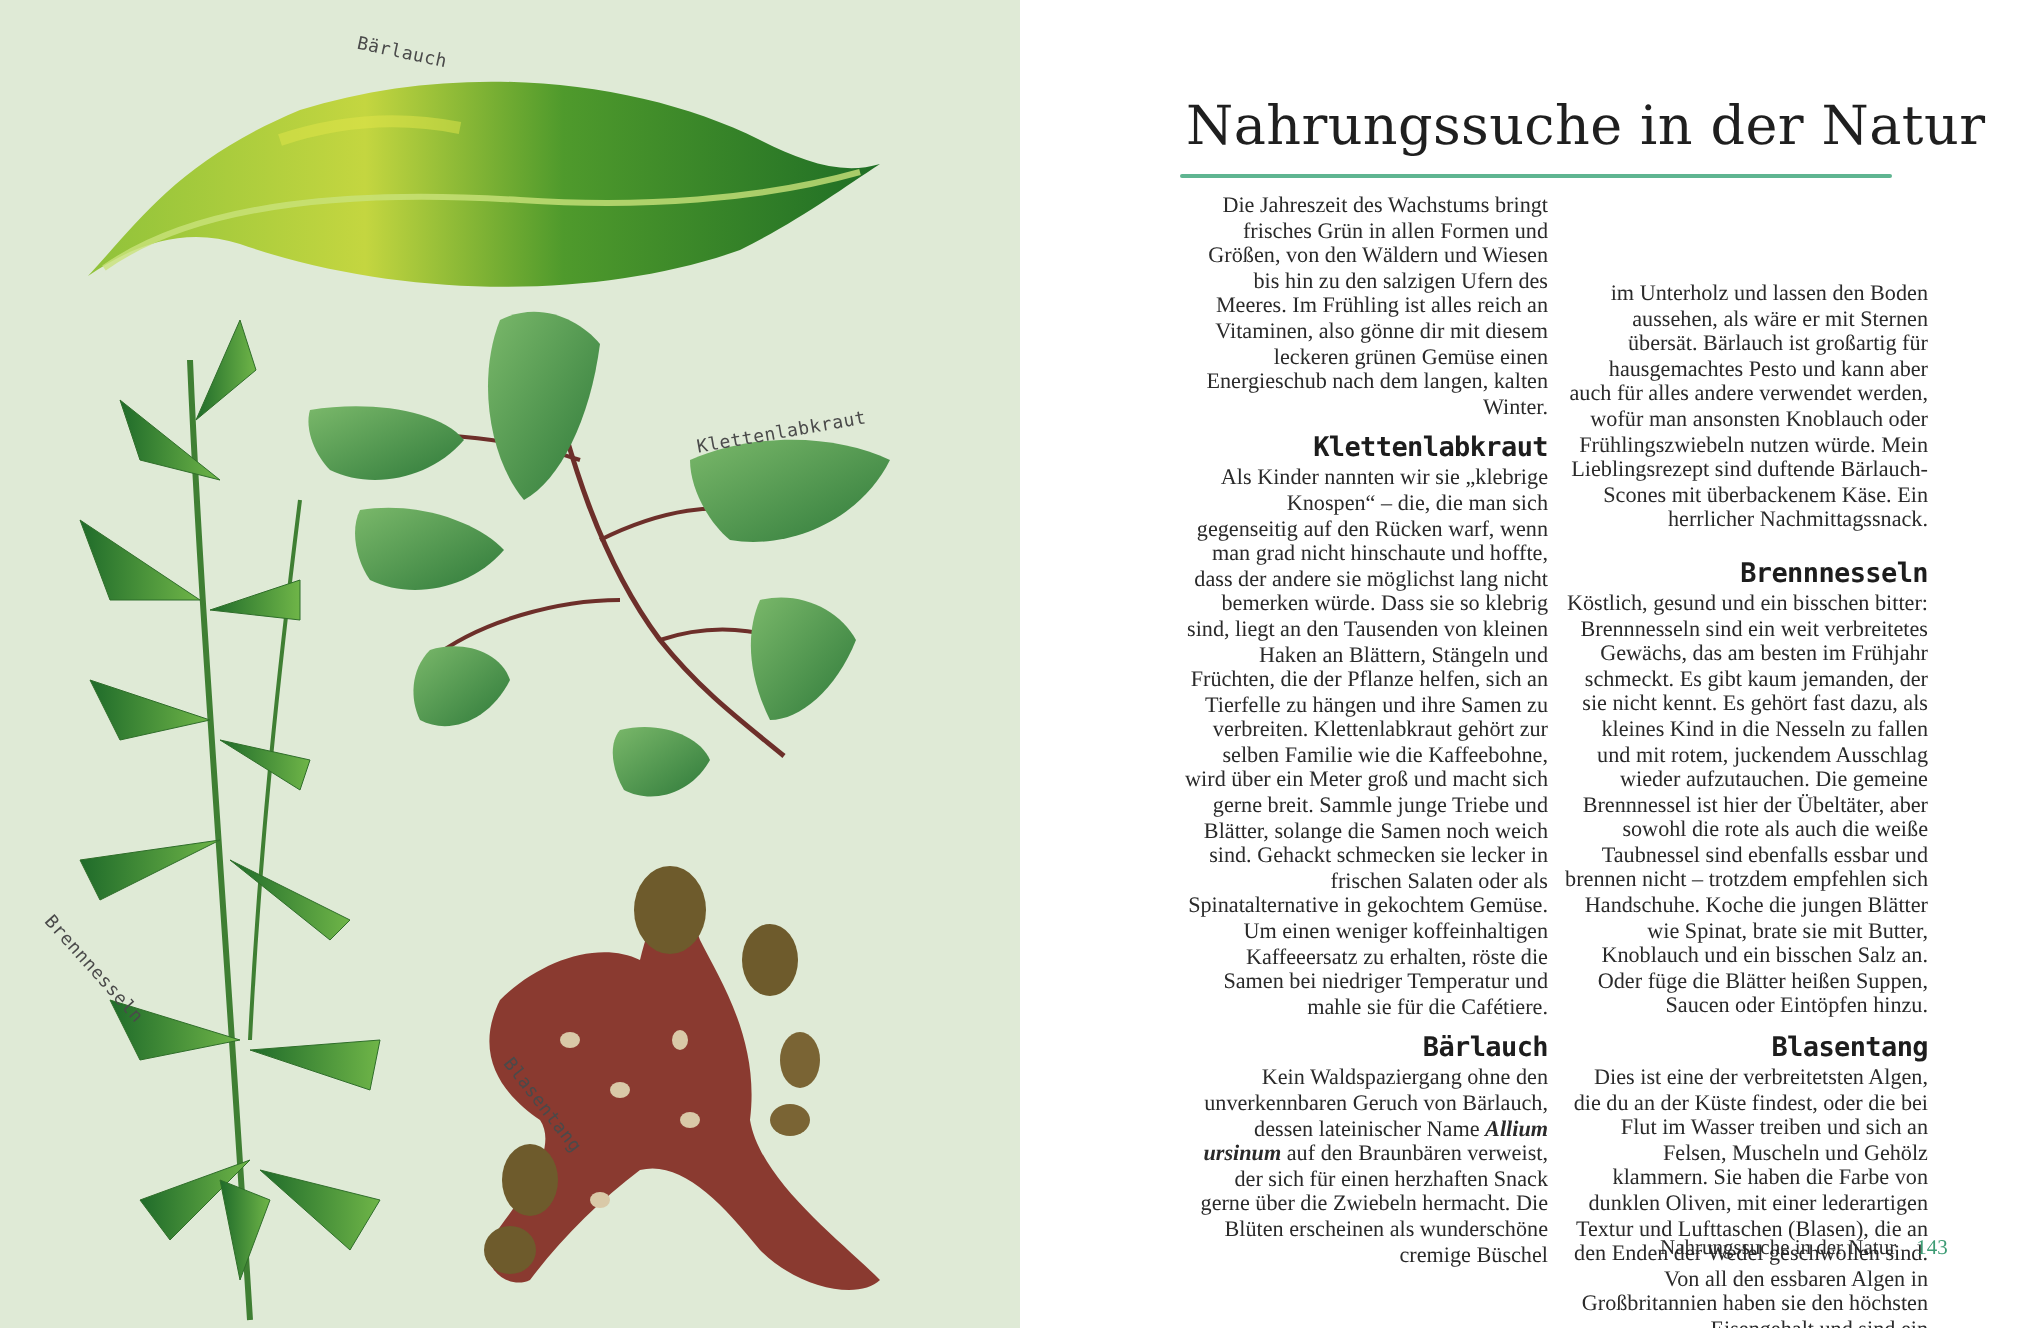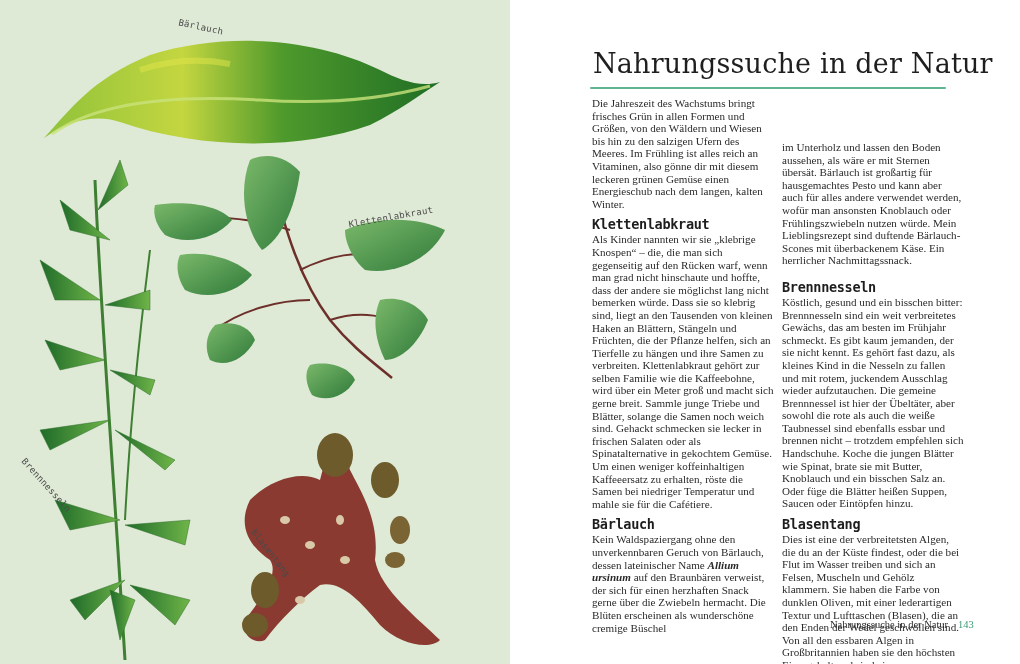--- a/index.html
+++ b/index.html
@@ -3,21 +3,21 @@
 <meta charset="utf-8">
 <style>
   html, body { margin:0; padding:0; }
   body { width:1020px; height:664px; overflow:hidden; background:#ffffff; position:relative; font-family:"Liberation Serif","DejaVu Serif",serif; }
   .spread { position:absolute; left:0; top:0; width:1020px; height:664px; display:flex; }
   .left-page { width:510px; height:664px; background:#dfead6; position:relative; overflow:hidden; }
   .right-page { width:510px; height:664px; background:#ffffff; position:relative; }
   .label { position:absolute; font-family:"DejaVu Sans Mono","Liberation Mono",monospace; font-size:9px; color:#4a4a4a; letter-spacing:0.3px; white-space:nowrap; }
   .title { position:absolute; left:593px; top:48px; font-family:"DejaVu Serif","Liberation Serif",serif; font-size:27px; color:#1f1f1f; letter-spacing:0.2px; margin:0; font-weight:normal; }
   .rule { position:absolute; left:590px; top:87px; width:356px; height:2px; background:#5fb591; border-radius:1px; }
-  .col { position:absolute; top:97px; width:182px; font-size:11.1px; line-height:12.6px; color:#2a2a2a; text-align:left; }
+  .col { position:absolute; top:97px; width:182px; font-size:11.1px; line-height:12.6px; color:#2a2a2a; text-align:right; }
   .col1 { left:592px; }
   .col2 { left:782px;margin-top:44px; }
   .col p { margin:0; }
   .col h2 { margin:6px 0 1px 0; font-family:"DejaVu Sans Mono","Liberation Mono",monospace; font-size:13.5px; font-weight:bold; color:#1d1d1d; line-height:16px; letter-spacing:-0.3px; }
   .col2 h2.first { margin-top:12px; }
   .footer { position:absolute; left:830px; top:619px; font-size:10.5px; color:#2a2a2a; }
   .footer .num { color:#3d9c74; font-weight:normal; margin-left:10px; }
   em { font-style:italic; font-weight:bold; }
 </style>
 </head>

